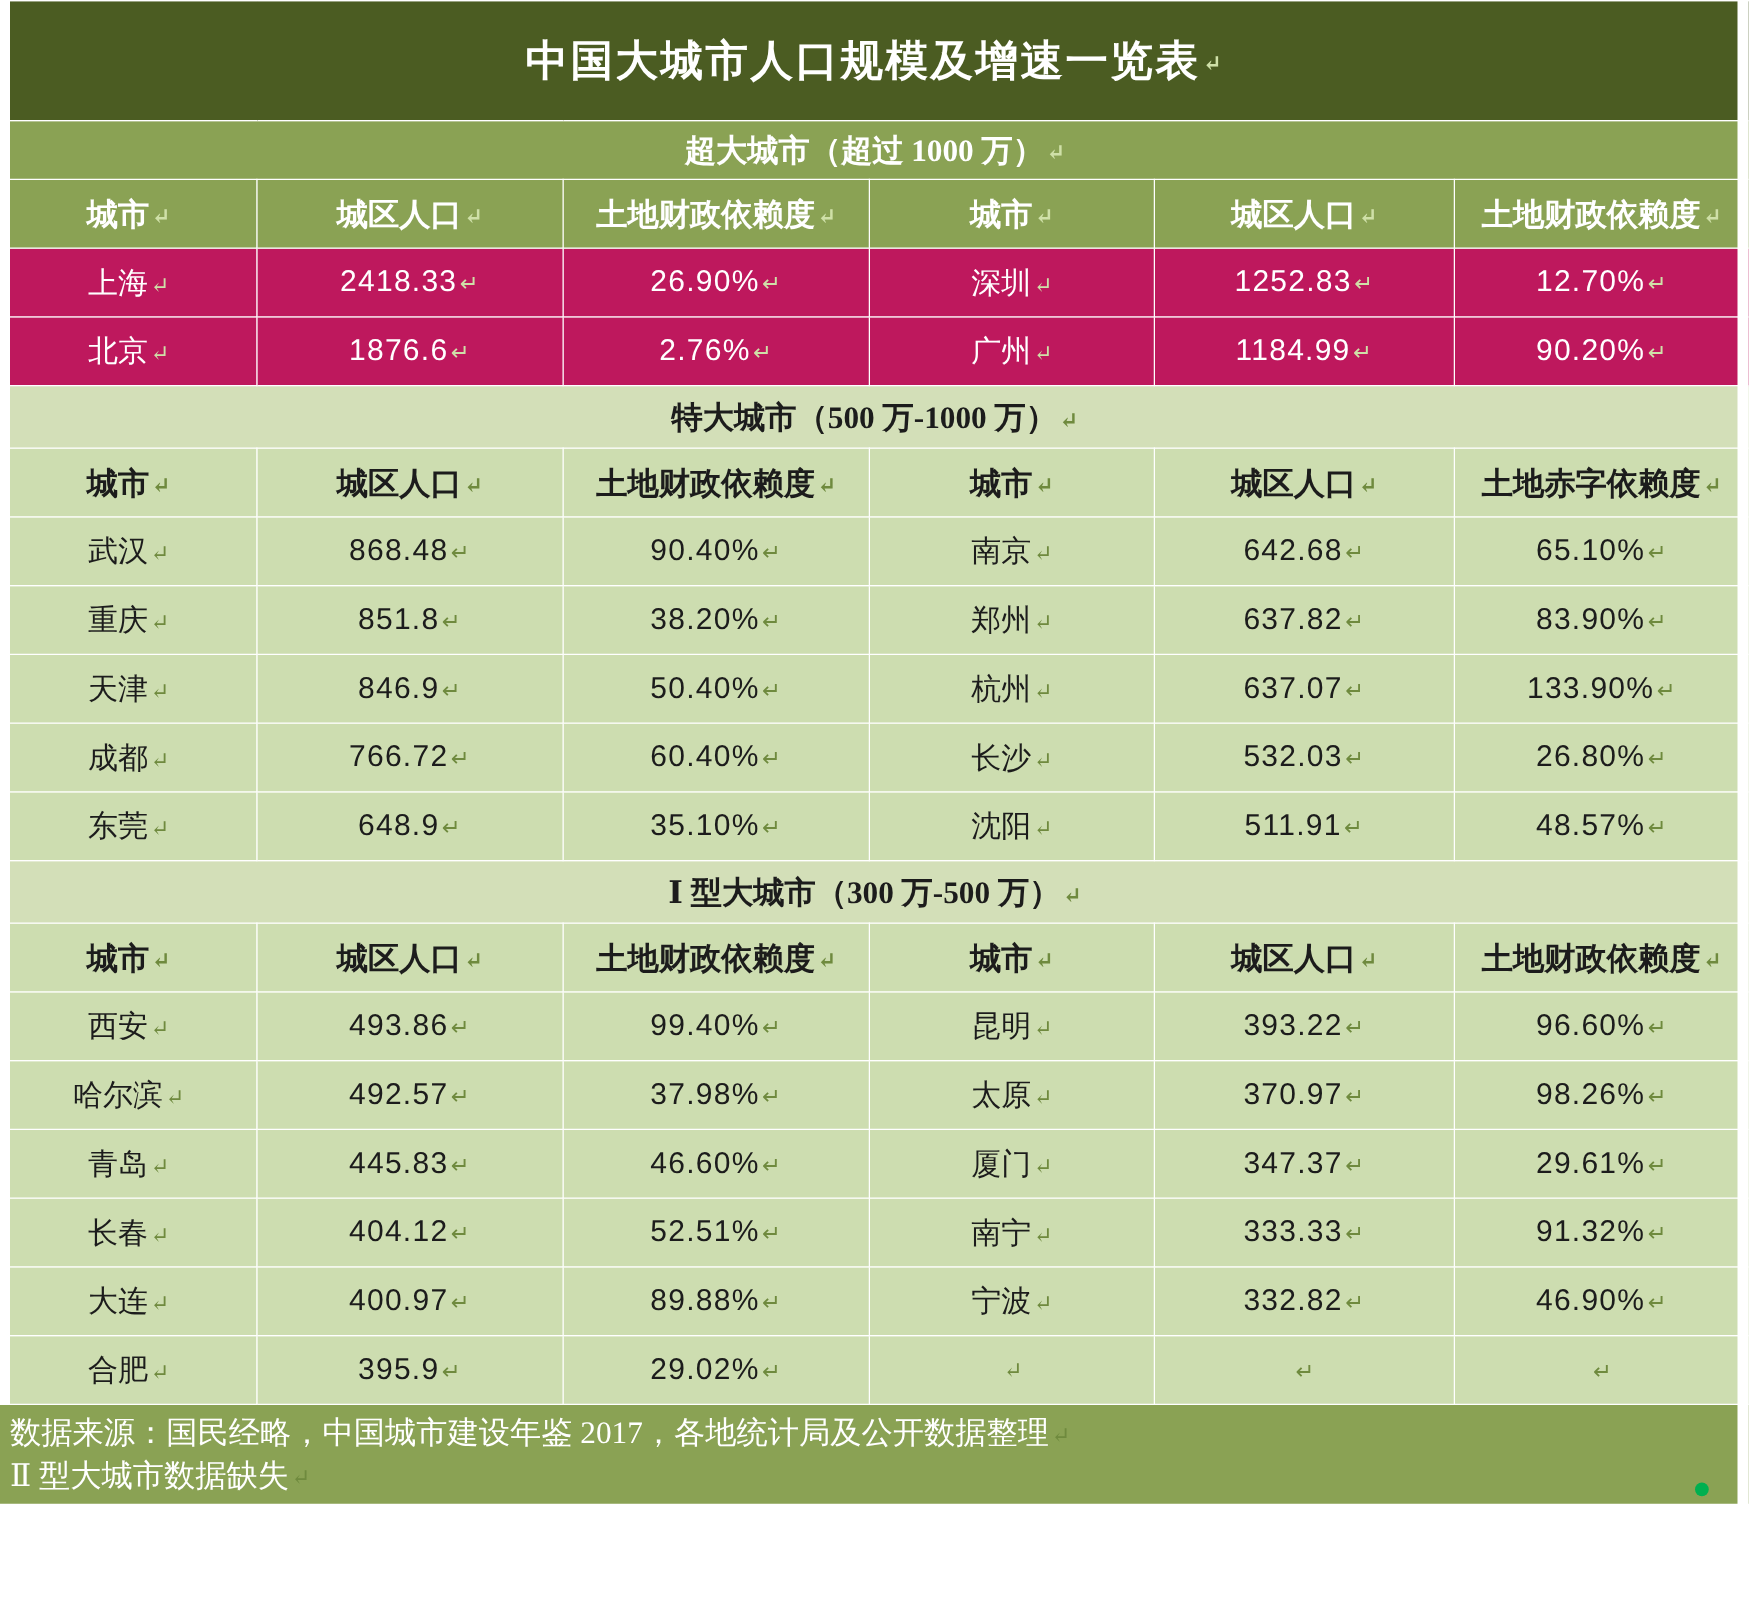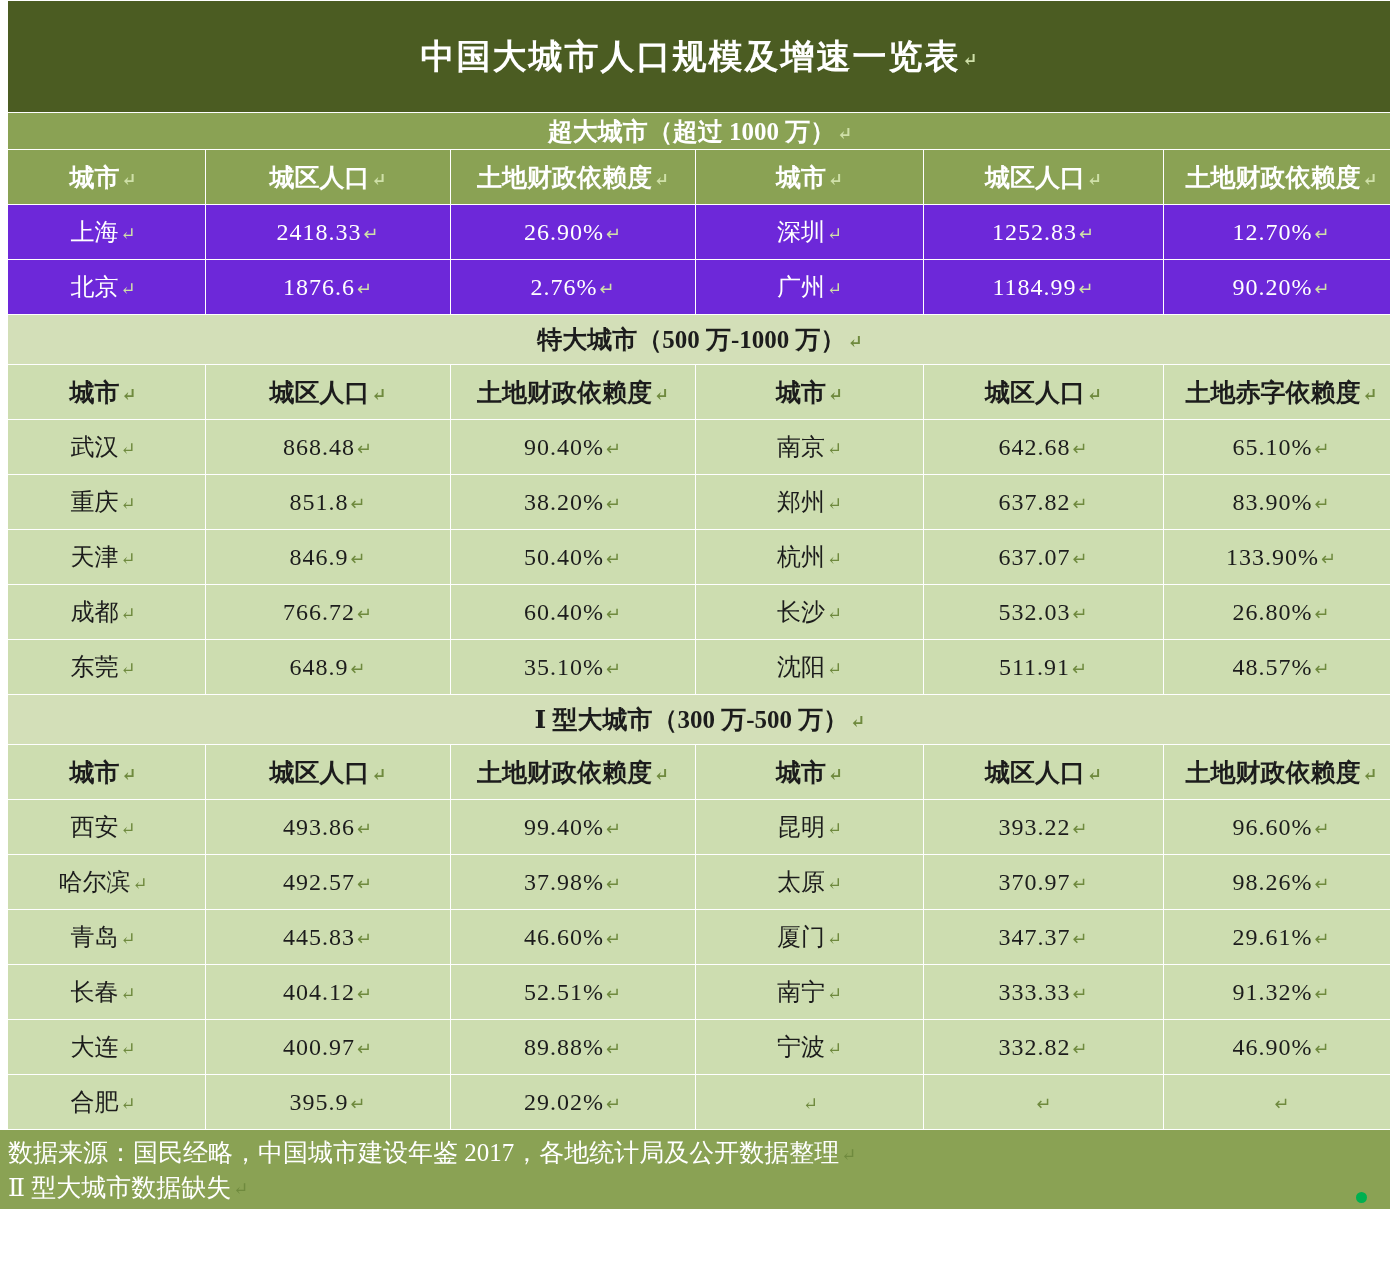--- a/index.html
+++ b/index.html
@@ -34,42 +34,42 @@
   col.c1 { width: 205px; }
   col.c2 { width: 245px; }
   col.c3 { width: 245px; }
   col.c4 { width: 228px; }
   col.c5 { width: 240px; }
   col.c6 { width: 236px; }
 
   .title-row td {
     background: #4b5c22;
     color: #ffffff;
-    height: 112px;
+    height: 96px;
     font-size: 34px;
     font-weight: bold;
     letter-spacing: 2px;
     border: 1px solid #4b5c22;
   }
   .sec-dark td {
     background: #8aa254;
     color: #ffffff;
-    height: 37px;
+    height: 47px;
     font-size: 25px;
     font-weight: bold;
   }
   .hdr-dark td {
     background: #8aa254;
     color: #ffffff;
     height: 55px;
     font-size: 25px;
     font-weight: bold;
   }
   .row-dark td {
-    background: #6d28d9;
+    background: #be185d;
     color: #ffffff;
     height: 55px;
     font-size: 24px;
   }
   .sec-light td {
     background: #d3dfb8;
     color: #1c1c1c;
     height: 50px;
     font-size: 25px;
     font-weight: bold;
@@ -81,21 +81,21 @@
     font-size: 25px;
     font-weight: bold;
   }
   .row-light td {
     background: #cdddb0;
     color: #1c1c1c;
     height: 55px;
     font-size: 24px;
   }
   .num {
-    font-family: Liberation Serif, serif;
+    font-family: Liberation Sans, sans-serif;
     letter-spacing: 1px;
   }
   .pilcrow {
     color: #6f8a3e;
     font-size: 18px;
     vertical-align: middle;
     padding-left: 2px;
   }
   .row-dark .pilcrow, .hdr-dark .pilcrow, .sec-dark .pilcrow, .title-row .pilcrow {
     color: #cfe0a8;

